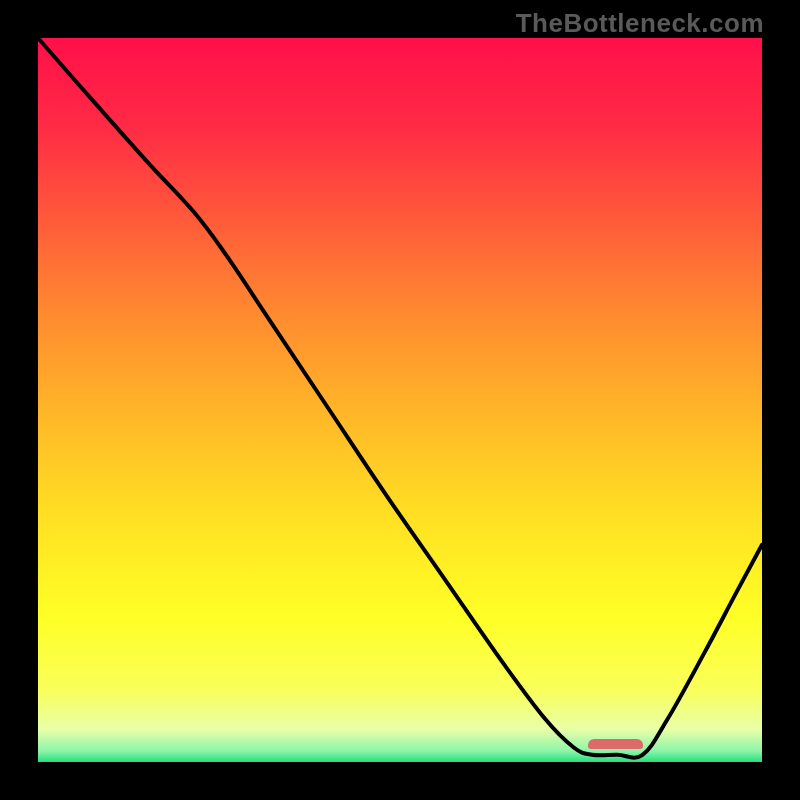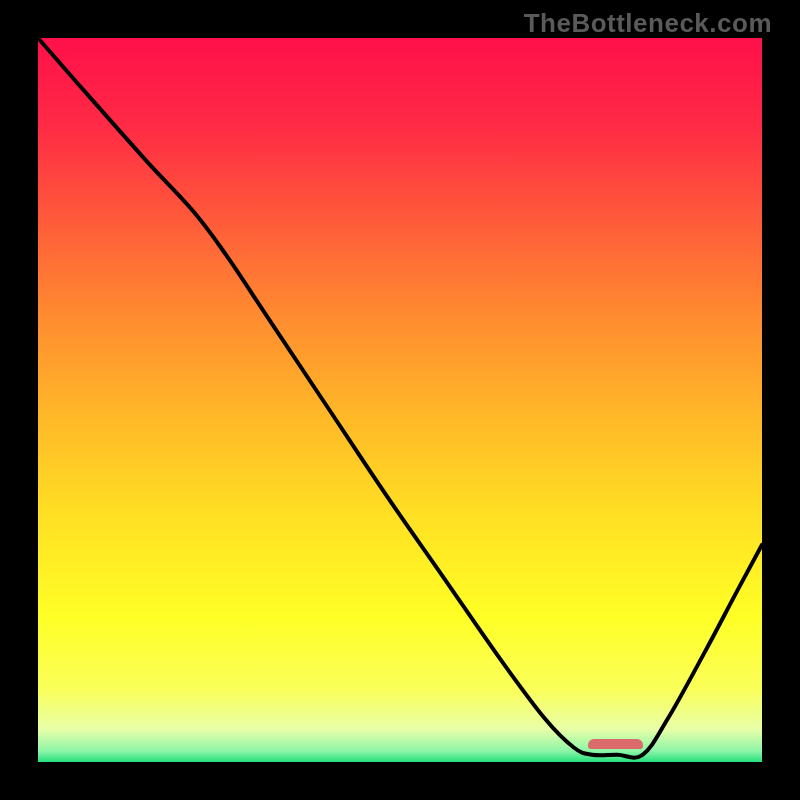--- a/index.html
+++ b/index.html
@@ -22,21 +22,21 @@
     position: absolute;
     left: 38px;
     top: 38px;
     width: 724px;
     height: 724px;
     
   }
   .watermark {
     position: absolute;
     top: 8px;
-    right: 28px;
+    right: 36px;
     font-family: Arial, Helvetica, sans-serif;
     font-size: 26px;
     font-weight: 600;
     color: #5a5a5a;
     letter-spacing: 0.5px;
   }
   svg.curve {
     position: absolute;
     left: 38px;
     top: 38px;

